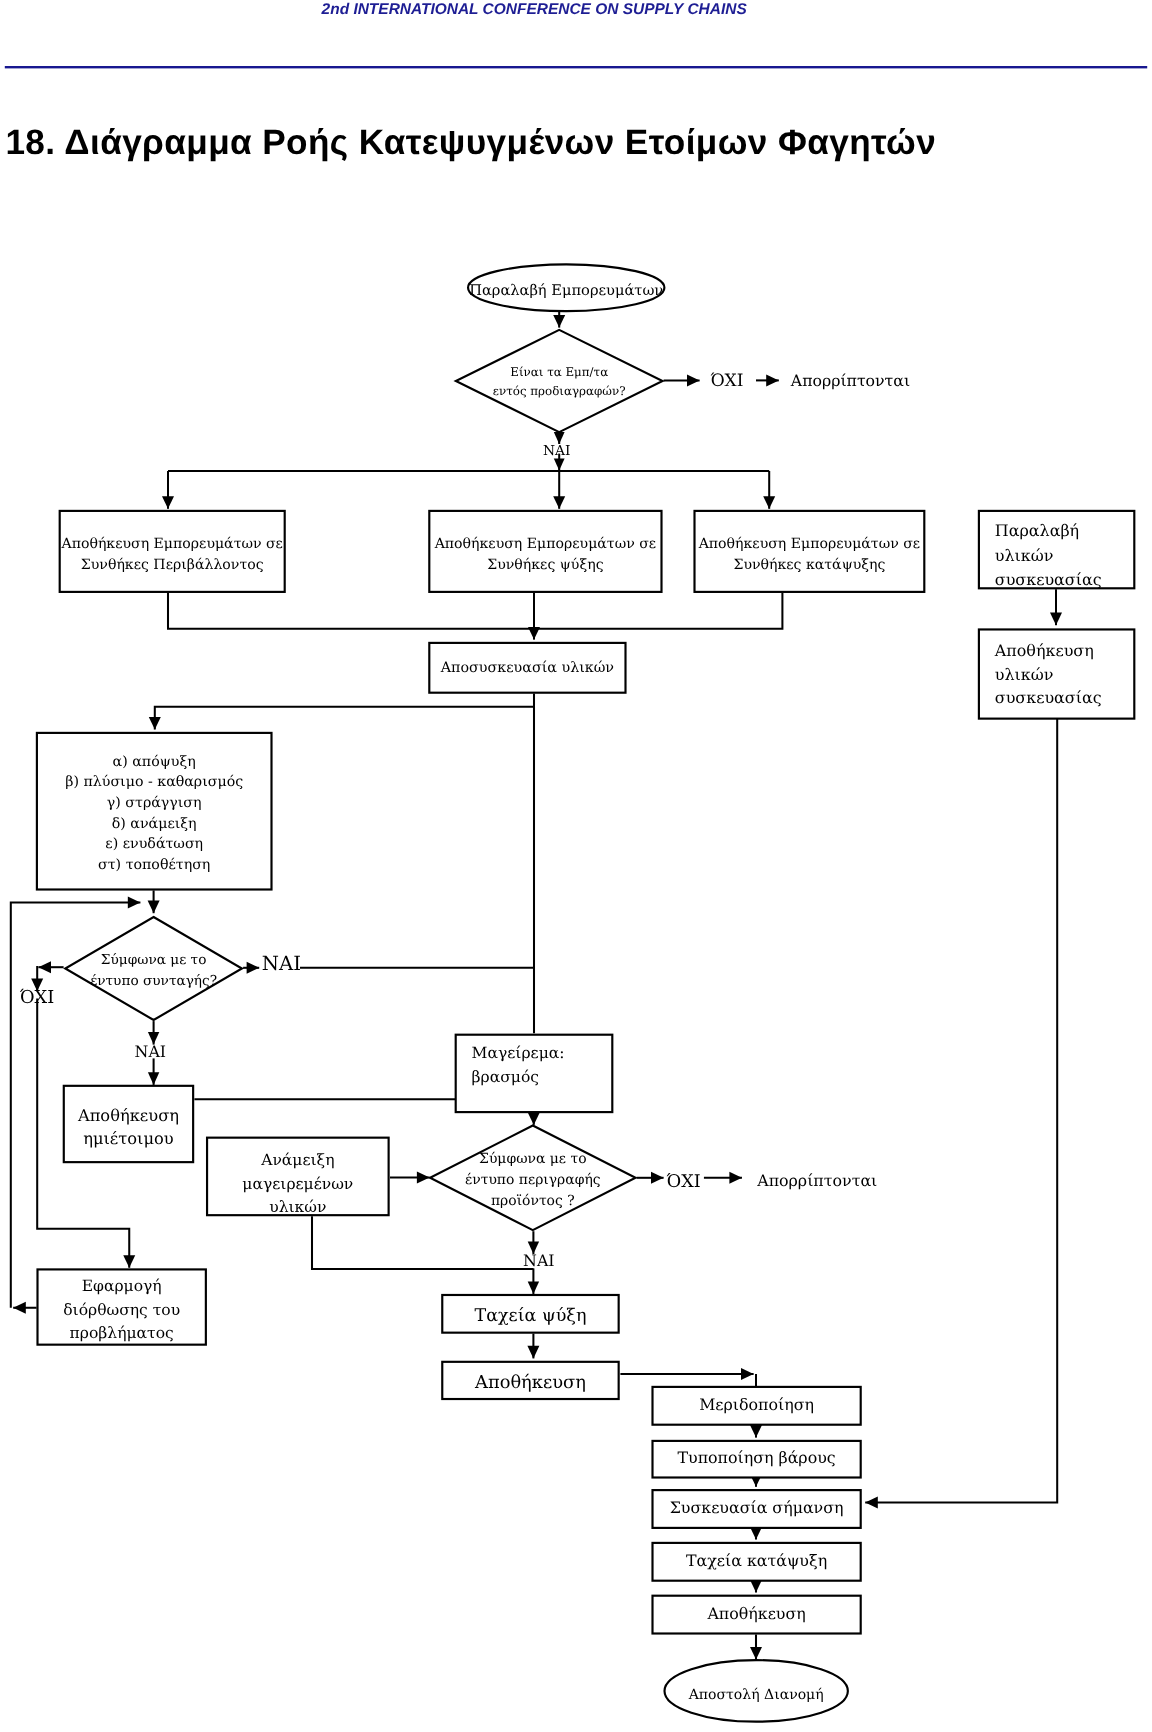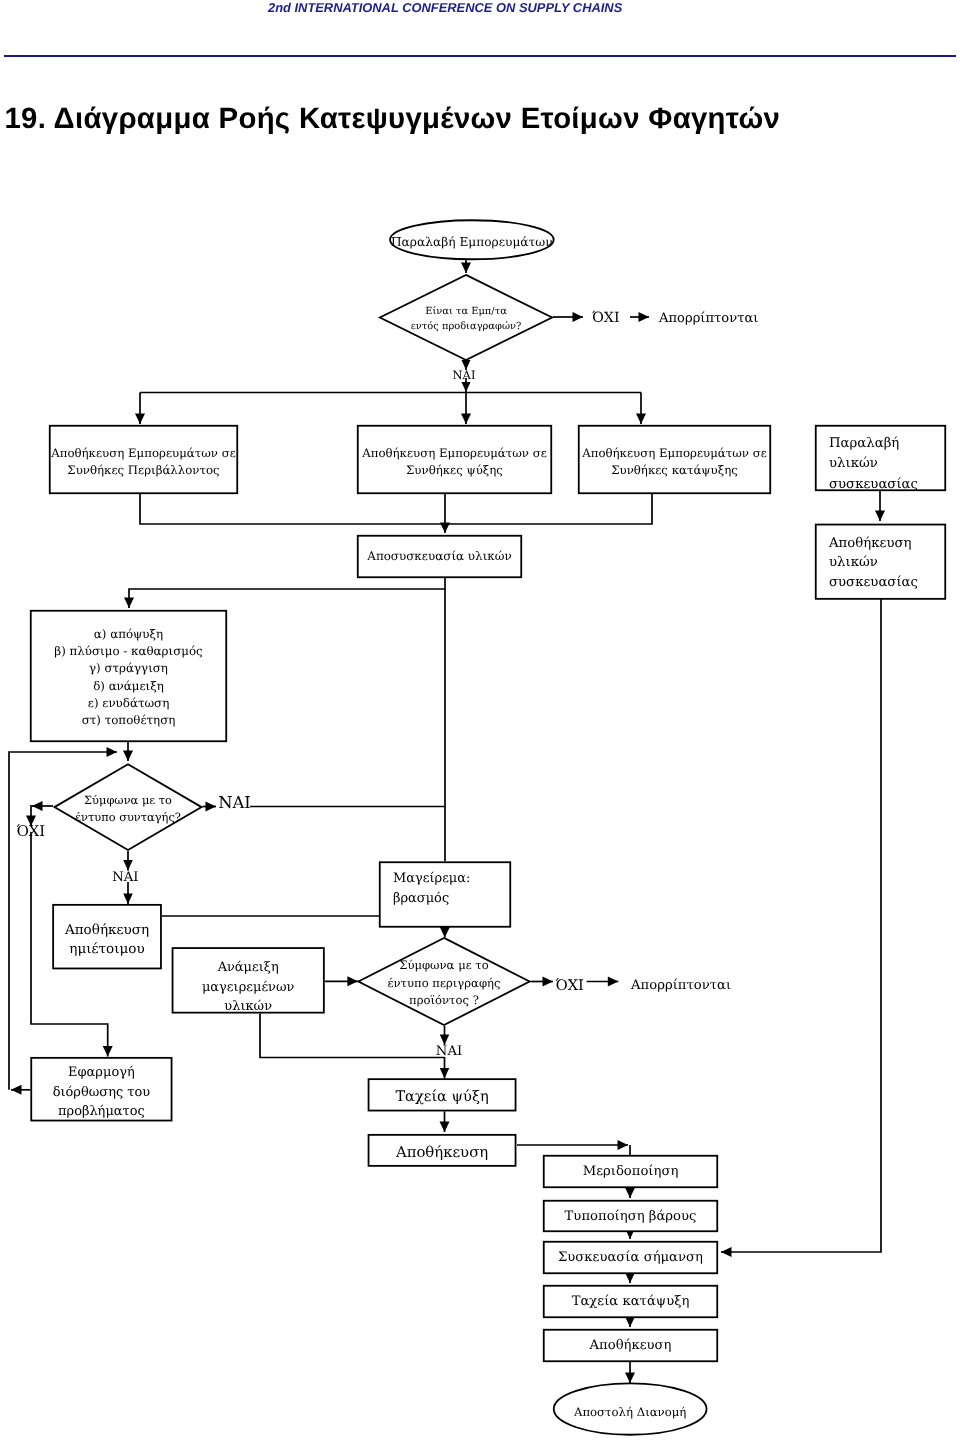--- a/index.html
+++ b/index.html
@@ -13,21 +13,21 @@
          font-weight:bold;font-size:29.3px;color:#000;white-space:nowrap;letter-spacing:0.33px;}
   svg.flow{position:absolute;left:0;top:0;}
   svg.flow text{font-family:"DejaVu Serif",serif;fill:#000;-webkit-font-smoothing:antialiased;}
 </style>
 </head>
 <body>
 
 <div class="page">
   <div class="conf-header" style="color: rgb(30, 30, 148);">2nd INTERNATIONAL CONFERENCE ON SUPPLY CHAINS</div>
   <div class="header-rule" style="background: rgb(24, 24, 144);"></div>
-  <div class="page-title">19. Διάγραμμα Ροής Κατεψυγμένων Ετοίμων Φαγητών</div>
+  <div class="page-title">18. Διάγραμμα Ροής Κατεψυγμένων Ετοίμων Φαγητών</div>
   <svg class="flow" id="flow" width="960" height="1443" viewBox="0 0 960 1443">
       <g>
         <g>
           <path d="M466,259 L466,273" fill="none" stroke="#000000" stroke-width="1.7"></path>
           <polygon points="461.00,262.50 471.00,262.50 466.00,273.00" fill="#000000"></polygon>
         </g>
         <g>
           <path d="M553,317 L583,317" fill="none" stroke="#000000" stroke-width="1.7"></path>
           <polygon points="572.50,312.00 572.50,322.00 583.00,317.00" fill="#000000"></polygon>
         </g>

